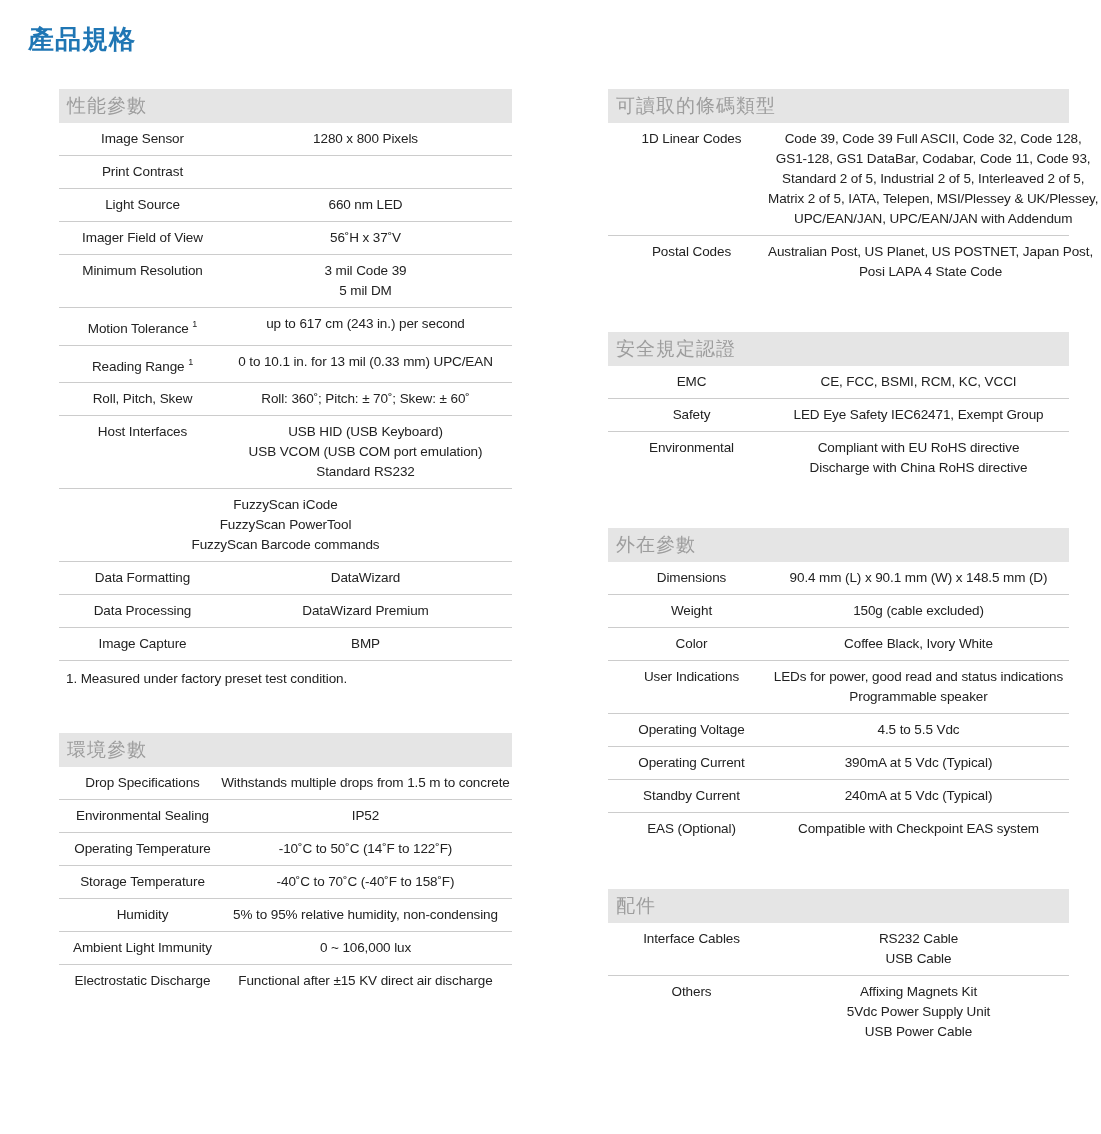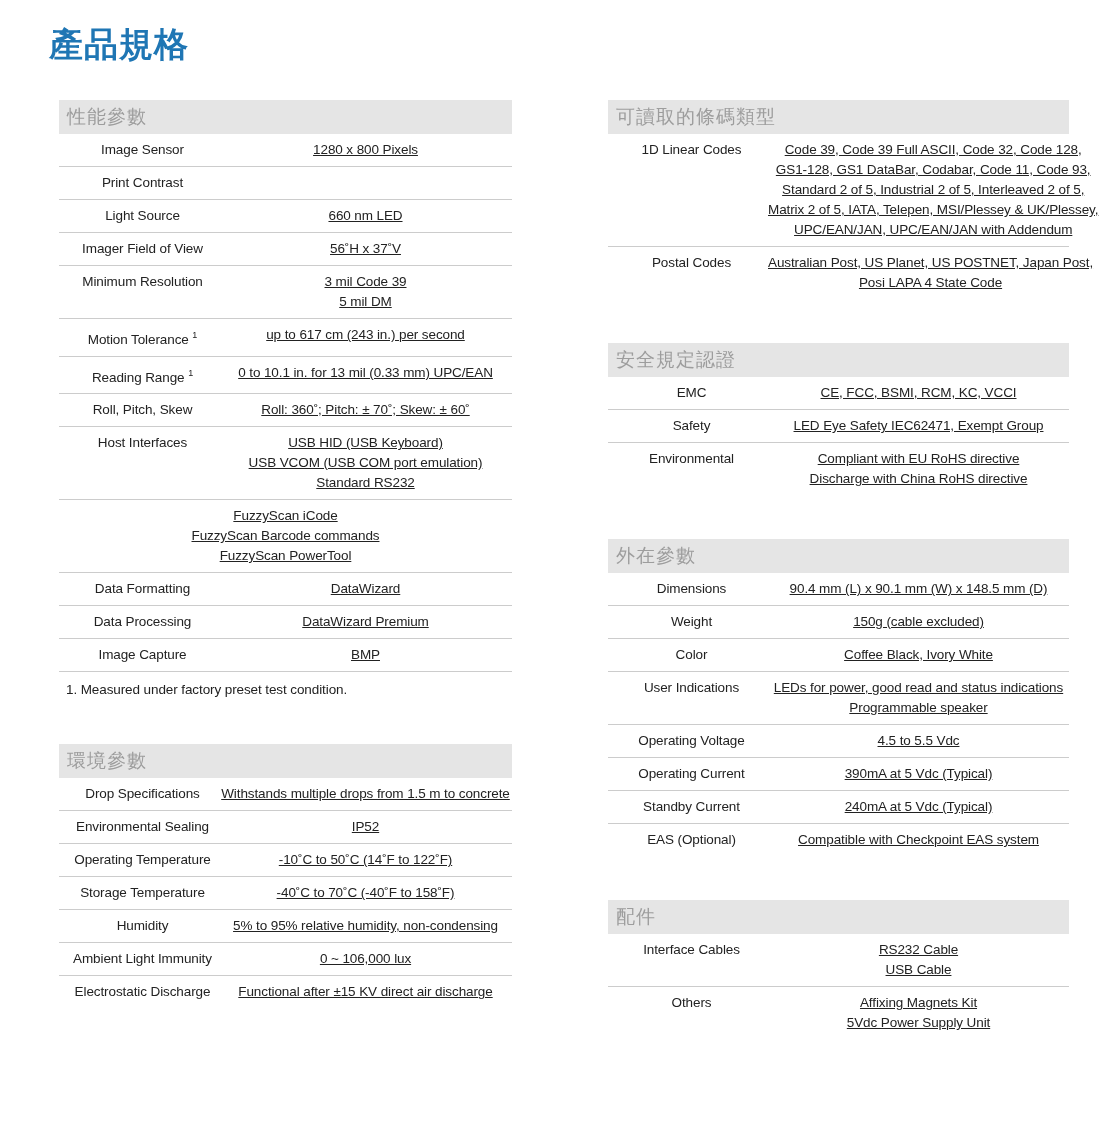--- a/index.html
+++ b/index.html
@@ -14,24 +14,24 @@
   html, body {
     width: 1101px; height: 1134px;
     background: var(--bg);
     font-family: "Liberation Sans", sans-serif;
     color: var(--text);
     overflow: hidden;
   }
   .page { padding: 22px 0 0 27px; }
   .page-title {
     color: var(--accent);
-    font-size: 34px;
+    font-size: 26px;
     font-weight: bold;
     letter-spacing: 1px;
-    margin: 0 0 32px 22px;
+    margin: 0 0 32px 1px;
   }
   .columns { display: flex; gap: 64px; }
   .col { display: block; }
   .col-left  { width: 485px; flex: none; }
   .col-right { width: 493px; flex: none; }
   .section { margin-bottom: 44px; margin-left: 32px; }
   .section-header {
     background: var(--bar-bg);
     color: var(--bar-text);
     font-size: 19px;
@@ -49,21 +49,21 @@
     text-align: center;
   }
   .section:not(.has-footnote) .rows .row:last-child { border-bottom: none; }
   .spec-label {
     width: 160px;
     flex: none;
     padding-left: 7px;
   }
   .spec-label sup { font-size: 9px; }
   .spec-value { flex: 1; }
-  .value-line { white-space: nowrap; text-decoration: underline; }
+  .value-line { white-space: nowrap; }
   .footnote {
     font-size: 13.5px;
     line-height: 20px;
     padding: 8px 0 0 7px;
     letter-spacing: -0.1px;
   }
 </style>
 </head>
 <body>
 
@@ -124,22 +124,22 @@
               <div class="spec-label">Host Interfaces</div>
               <div class="spec-value">
                 <div class="value-line">USB HID (USB Keyboard)</div>
                 <div class="value-line">USB VCOM (USB COM port emulation)</div>
                 <div class="value-line">Standard RS232</div>
               </div>
             </div>
             <div class="row">
               <div class="spec-value">
                 <div class="value-line">FuzzyScan iCode</div>
+                <div class="value-line">FuzzyScan PowerTool</div>
                 <div class="value-line">FuzzyScan Barcode commands</div>
-                <div class="value-line">FuzzyScan PowerTool</div>
               </div>
             </div>
             <div class="row">
               <div class="spec-label">Data Formatting</div>
               <div class="spec-value">
                 <div class="value-line">DataWizard</div>
               </div>
             </div>
             <div class="row">
               <div class="spec-label">Data Processing</div>
@@ -313,19 +313,20 @@
               <div class="spec-value">
                 <div class="value-line">RS232 Cable</div>
                 <div class="value-line">USB Cable</div>
               </div>
             </div>
             <div class="row">
               <div class="spec-label">Others</div>
               <div class="spec-value">
                 <div class="value-line">Affixing Magnets Kit</div>
                 <div class="value-line">5Vdc Power Supply Unit</div>
+                <div class="value-line">USB Power Cable</div>
               </div>
             </div>
           </div>
         </div>
       </div>
   </div>
 </div>
 
 </body></html>

